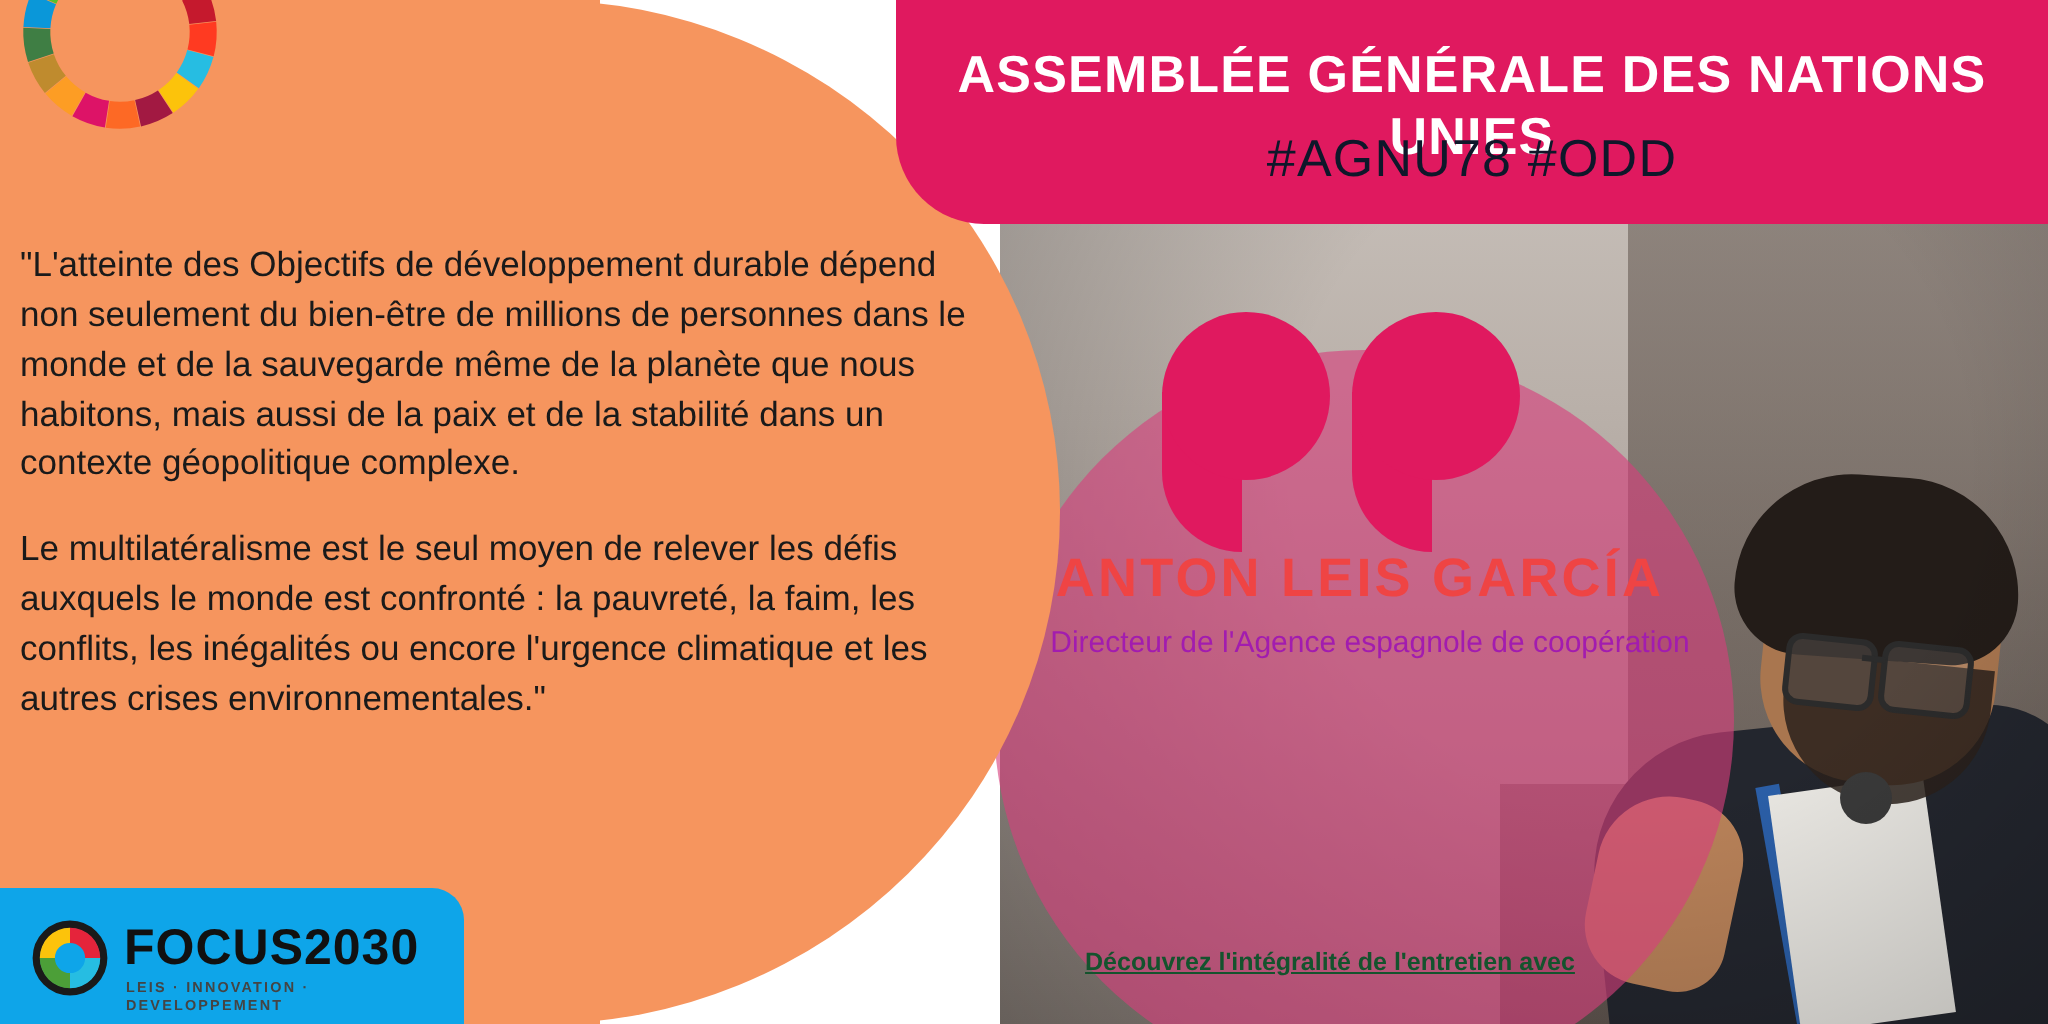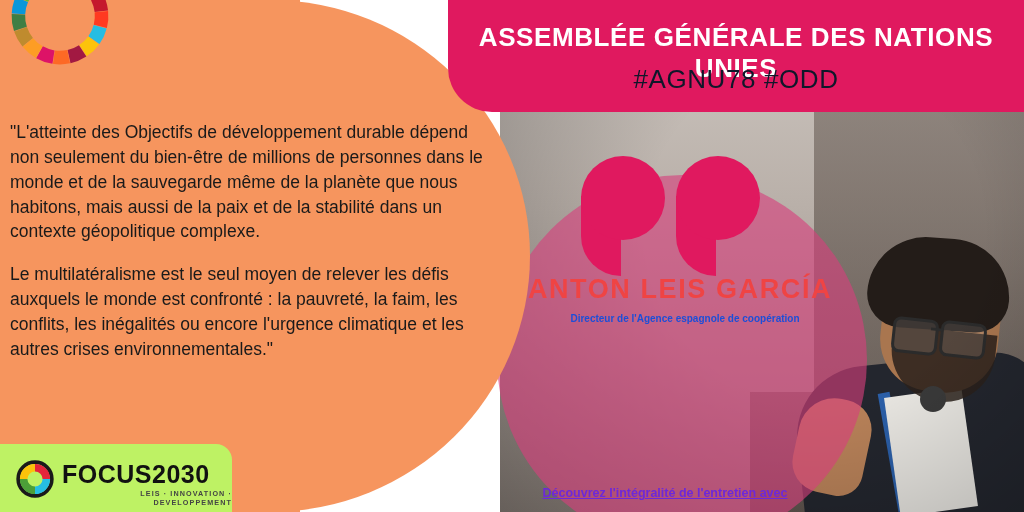--- a/index.html
+++ b/index.html
@@ -59,23 +59,22 @@
   .quote p { margin: 0 0 18px 0; }
   .quote p:last-child { margin-bottom: 0; }
 
   
   .logo-block {
     position: absolute;
     left: 0;
     bottom: 0;
     width: 232px;
     height: 68px;
-    background: #bef264;
+    background: #0ea5e9;
     border-top-right-radius: 16px;
-    text-align: right;
   }
   .logo-mark {
     position: absolute;
     left: 14px;
     top: 14px;
     width: 42px;
     height: 42px;
   }
   .logo-word {
     position: absolute;
@@ -279,23 +278,23 @@
     font-size: 27px;
     font-weight: 700;
     letter-spacing: 1.6px;
   }
   .speaker-title {
     position: absolute;
     left: 520px;
     top: 312px;
     width: 330px;
     text-align: center;
-    color: #1d4ed8;
-    font-size: 10px;
-    font-weight: 700;
+    color: #a21caf;
+    font-size: 15px;
+    font-weight: 400;
     line-height: 1.35;
   }
 
   
   .header-banner {
     position: absolute;
     left: 448px;
     top: 0;
     width: 576px;
     height: 112px;
@@ -322,24 +321,24 @@
     color: #0f172a;
     font-size: 26px;
     font-weight: 400;
     letter-spacing: 0.6px;
   }
 
   
   .cta-link {
     position: absolute;
     left: 500px;
-    top: 484px;
+    top: 472px;
     width: 330px;
     text-align: center;
-    color: #6d28d9;
+    color: #14532d;
     font-size: 12.5px;
     font-weight: 700;
     line-height: 1.45;
     text-decoration: underline;
     cursor: pointer;
   }
   .cta-link span { display: block; }
 </style>
 </head>
 <body>

